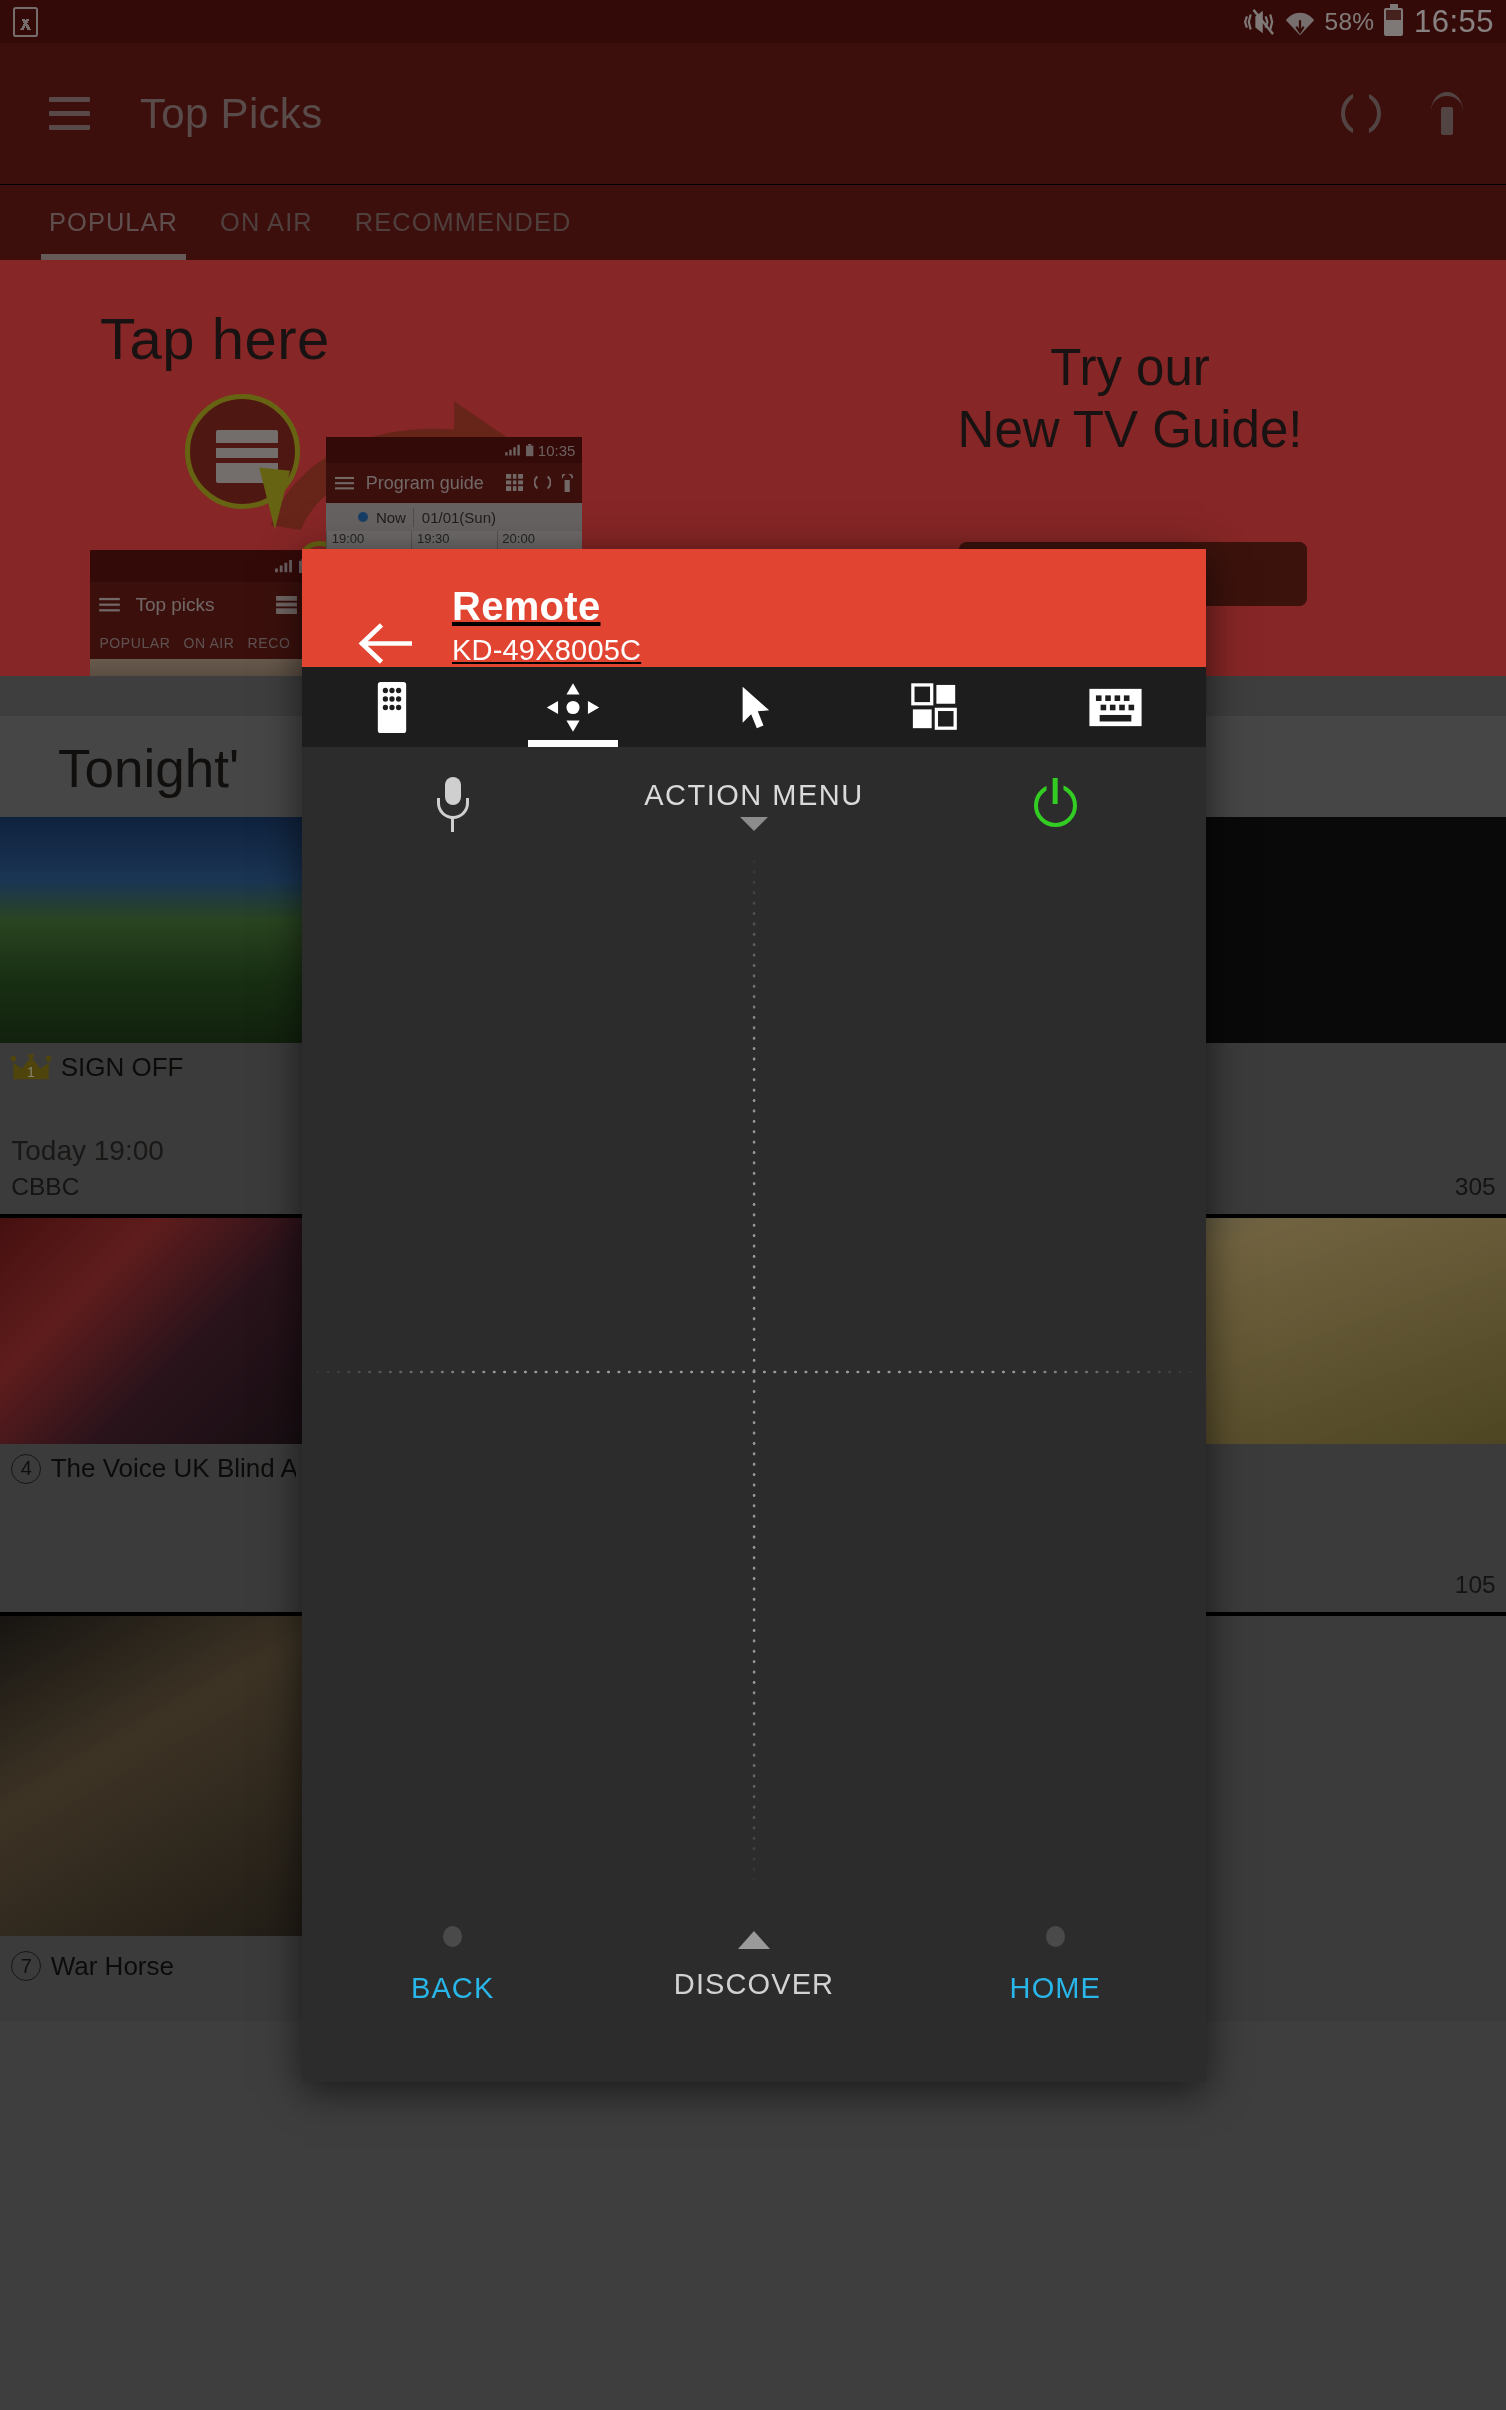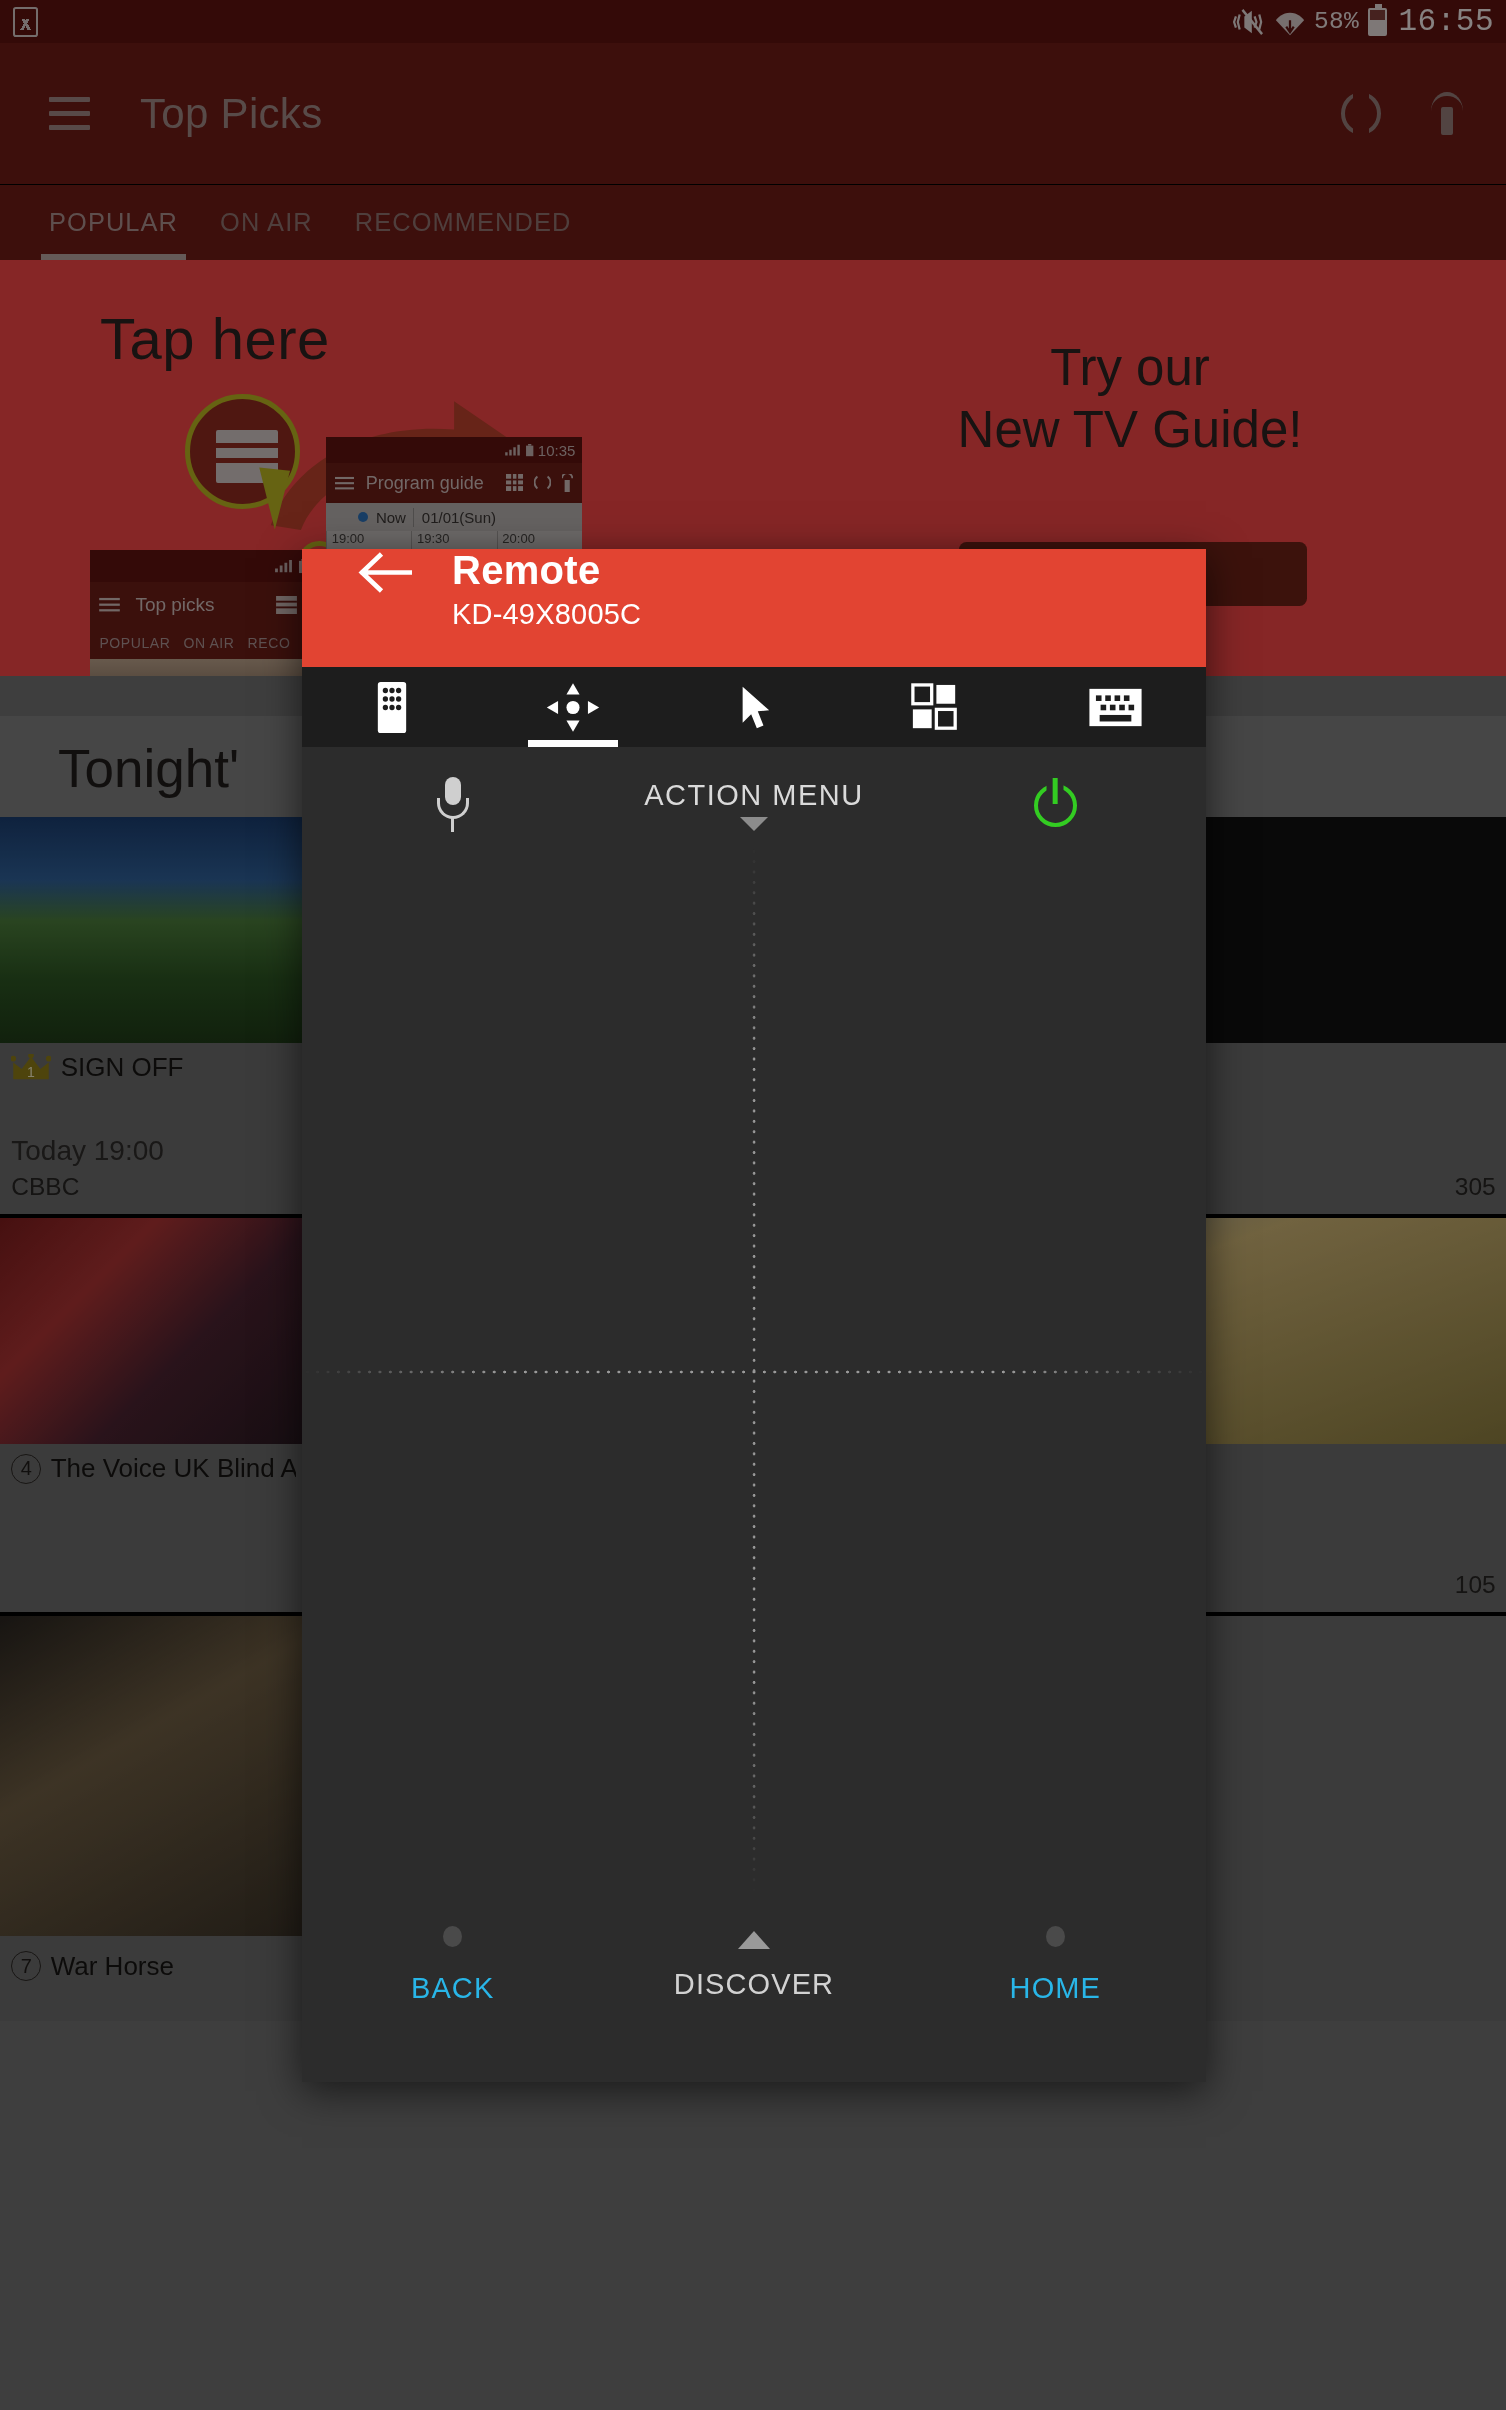--- a/index.html
+++ b/index.html
@@ -14,21 +14,21 @@
   
   #app-bg { position: absolute; inset: 0; width: 1507px; height: 2411px; }
 
   
   .statusbar {
     position: absolute; top: 0; left: 0; width: 1507px; height: 43px;
     background: #5d120f;
     display: flex; align-items: center; padding: 0 13px;
   }
   .sb-left { display: flex; align-items: center; gap: 7.5px; }
-  .sb-right { margin-left: auto; display: flex; align-items: center; gap: 9.4px; color: #dfd4d2; font-family: Liberation Mono, monospace; }
+  .sb-right { margin-left: auto; display: flex; align-items: center; gap: 9.4px; color: #dfd4d2; }
   .sb-photoicon {
     width: 24.5px; height: 30px; border: 2.4px solid #cfc2c0; border-radius: 2.8px;
     position: relative; background: #5d120f;
   }
   .sb-photoicon::after {
     content: ""; position: absolute; left: 2.8px; right: 2.8px; bottom: 4.7px; height: 11.3px;
     background:
       linear-gradient(120deg, transparent 40%, #cfc2c0 40%, #cfc2c0 55%, transparent 55%),
       linear-gradient(60deg, transparent 45%, #cfc2c0 45%, #cfc2c0 62%, transparent 62%);
   }
@@ -204,21 +204,21 @@
 
   
   .dimmer { position:absolute; inset:0; background:rgba(0,0,0,0.44); }
 
   
   .modal {
     position: absolute; left: 302px; top: 549px; width: 904px; height: 1533px;
     background: #2a2a2a; overflow: hidden; box-shadow: 0 9.4px 38px rgba(0,0,0,.6);
   }
   .modal-head {
-    height: 118px; background: #e24432; display: flex; align-items: flex-start; padding-left: 55px;
+    height: 118px; background: #e24432; display: flex; align-items: flex-end; padding-left: 55px; text-decoration: underline;
   }
   .back-arrow { width: 55px; height: 47px; position: relative; cursor: pointer; flex: none; }
   .modal-titles { margin-left: 40px; }
   .modal-title { font-size: 40px; color: #fff; font-weight: bold; line-height: 1.05; letter-spacing:0.3px;}
   .modal-sub { font-size: 29px; color: #fff; margin-top: 6.6px; letter-spacing:0.2px;}
   .modal-tabs {
     height: 80px; background: #1d1d1d; display: flex; align-items: center;
   }
   .mtab { flex:1; height:80px; display:flex; align-items:center; justify-content:center;
           position:relative; cursor:pointer; }

